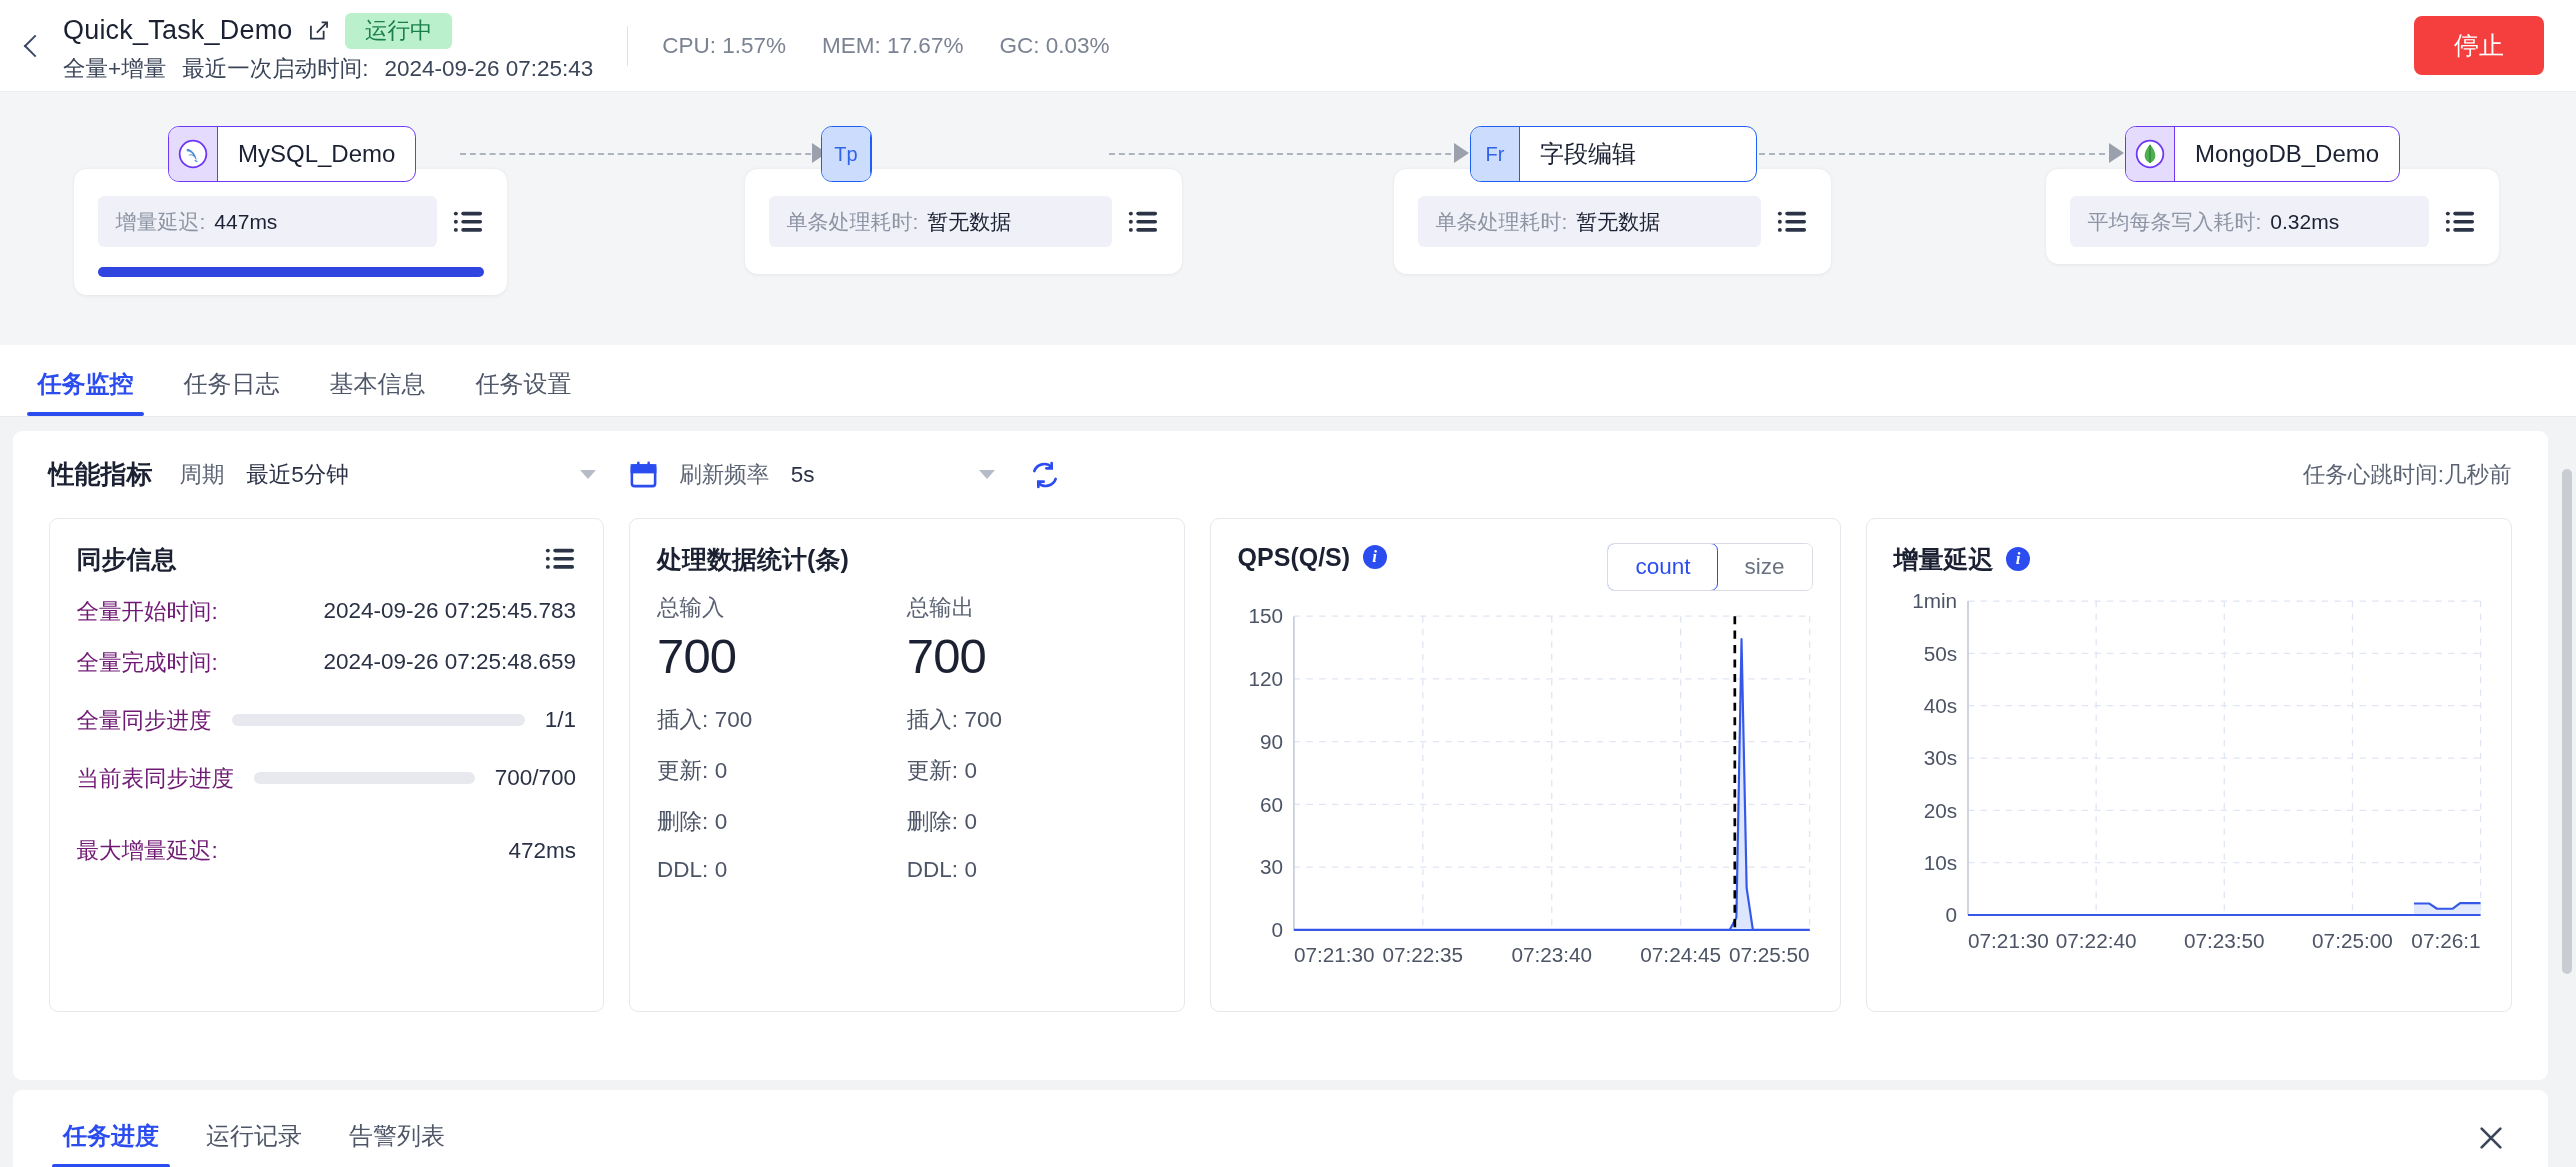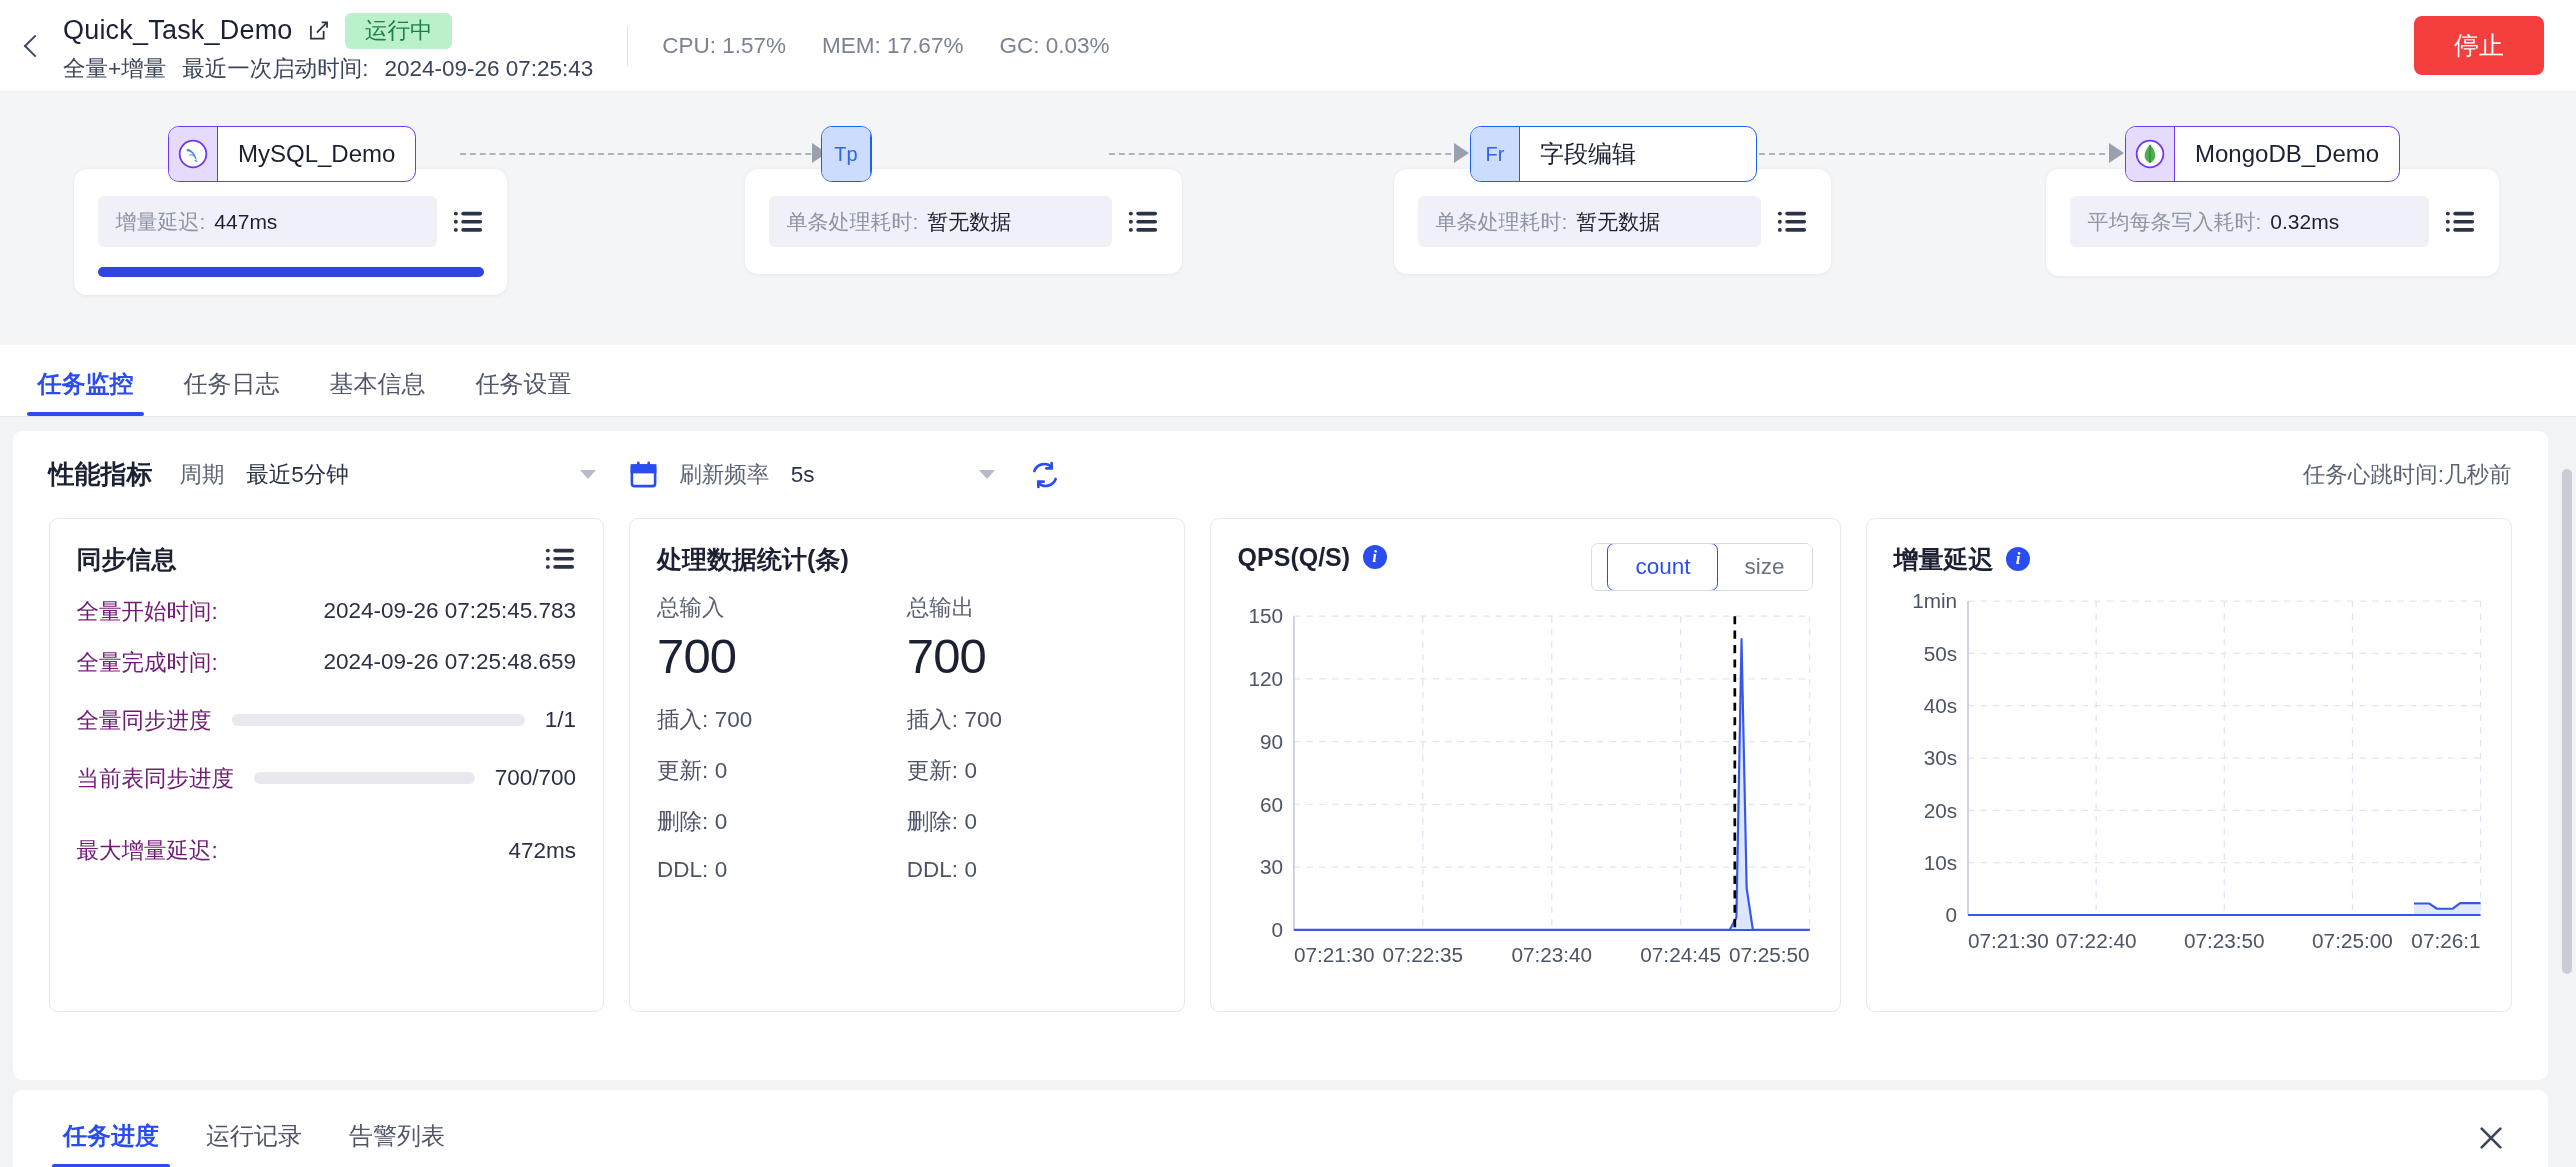--- a/index.html
+++ b/index.html
@@ -150,21 +150,21 @@
 
   
   .card-chart { width: 631px; }
   .chart-head { display: flex; align-items: flex-start; justify-content: space-between; }
   .chart-title-wrap { display: flex; align-items: center; gap: 12.6px; }
   .info-icon {
     width: 24px; height: 24px; border-radius: 50%; background: #2b4df0; color: #fff;
     font-size: 17px; font-style: italic; font-weight: bold;
     display: flex; align-items: center; justify-content: center; font-family: "Liberation Serif", serif;
   }
-  .seg-group { display: flex; border: 0.9px solid #d9dce2; border-radius: 7.2px; overflow: hidden; padding-left: 16px; }
+  .seg-group { display: flex; border: 0.9px solid #d9dce2; border-radius: 7.2px; overflow: hidden; }
   .seg {
     font-size: 22.5px; padding: 10px 27px; color: #6b7383; background: #fff; cursor: pointer;
   }
   .seg.active { color: #2b4df0; border: 1.8px solid #2b4df0; border-radius: 7.2px; margin: -0.9px; }
   .plot { position: relative; margin-top: 16px; height: 379px; }
   .plot svg { display: block; }
   .card-chart.wide { width: 646px; }
 
   
   .drawer {
@@ -334,21 +334,21 @@
       <div class="node purple">
         <div class="node-icon">
           <svg width="32" height="32" viewBox="0 0 36 36">
             <circle cx="18" cy="18" r="15" fill="#fff" stroke="#6d37f5" stroke-width="2"></circle>
             <path d="M18 7c4 5 6 9 6 13 0 4-3 7-6 8-3-1-6-4-6-8 0-4 2-8 6-13z" fill="#4caf50"></path>
             <path d="M18 8v20" stroke="#2e7d32" stroke-width="1.3"></path>
           </svg>
         </div>
         <div class="node-label">MongoDB_Demo</div>
       </div>
-      <div class="node-card" style="left:-79px; width:453px; padding-bottom:29px;">
+      <div class="node-card" style="left:-79px; width:453px; padding-bottom:17px;">
         <div class="card-metric-row">
           <div class="card-metric" style="flex:1;">
             <span class="mk">平均每条写入耗时:</span>
             <span class="mv">0.32ms</span>
           </div>
           <span class="list-icon">
             <svg width="31" height="23.5" viewBox="0 0 34 26" fill="#2b3446">
               <circle cx="3" cy="4" r="2.2"></circle>
                 <rect x="9" y="2" width="23" height="4" rx="2"></rect>
               <circle cx="3" cy="13" r="2.2"></circle>

